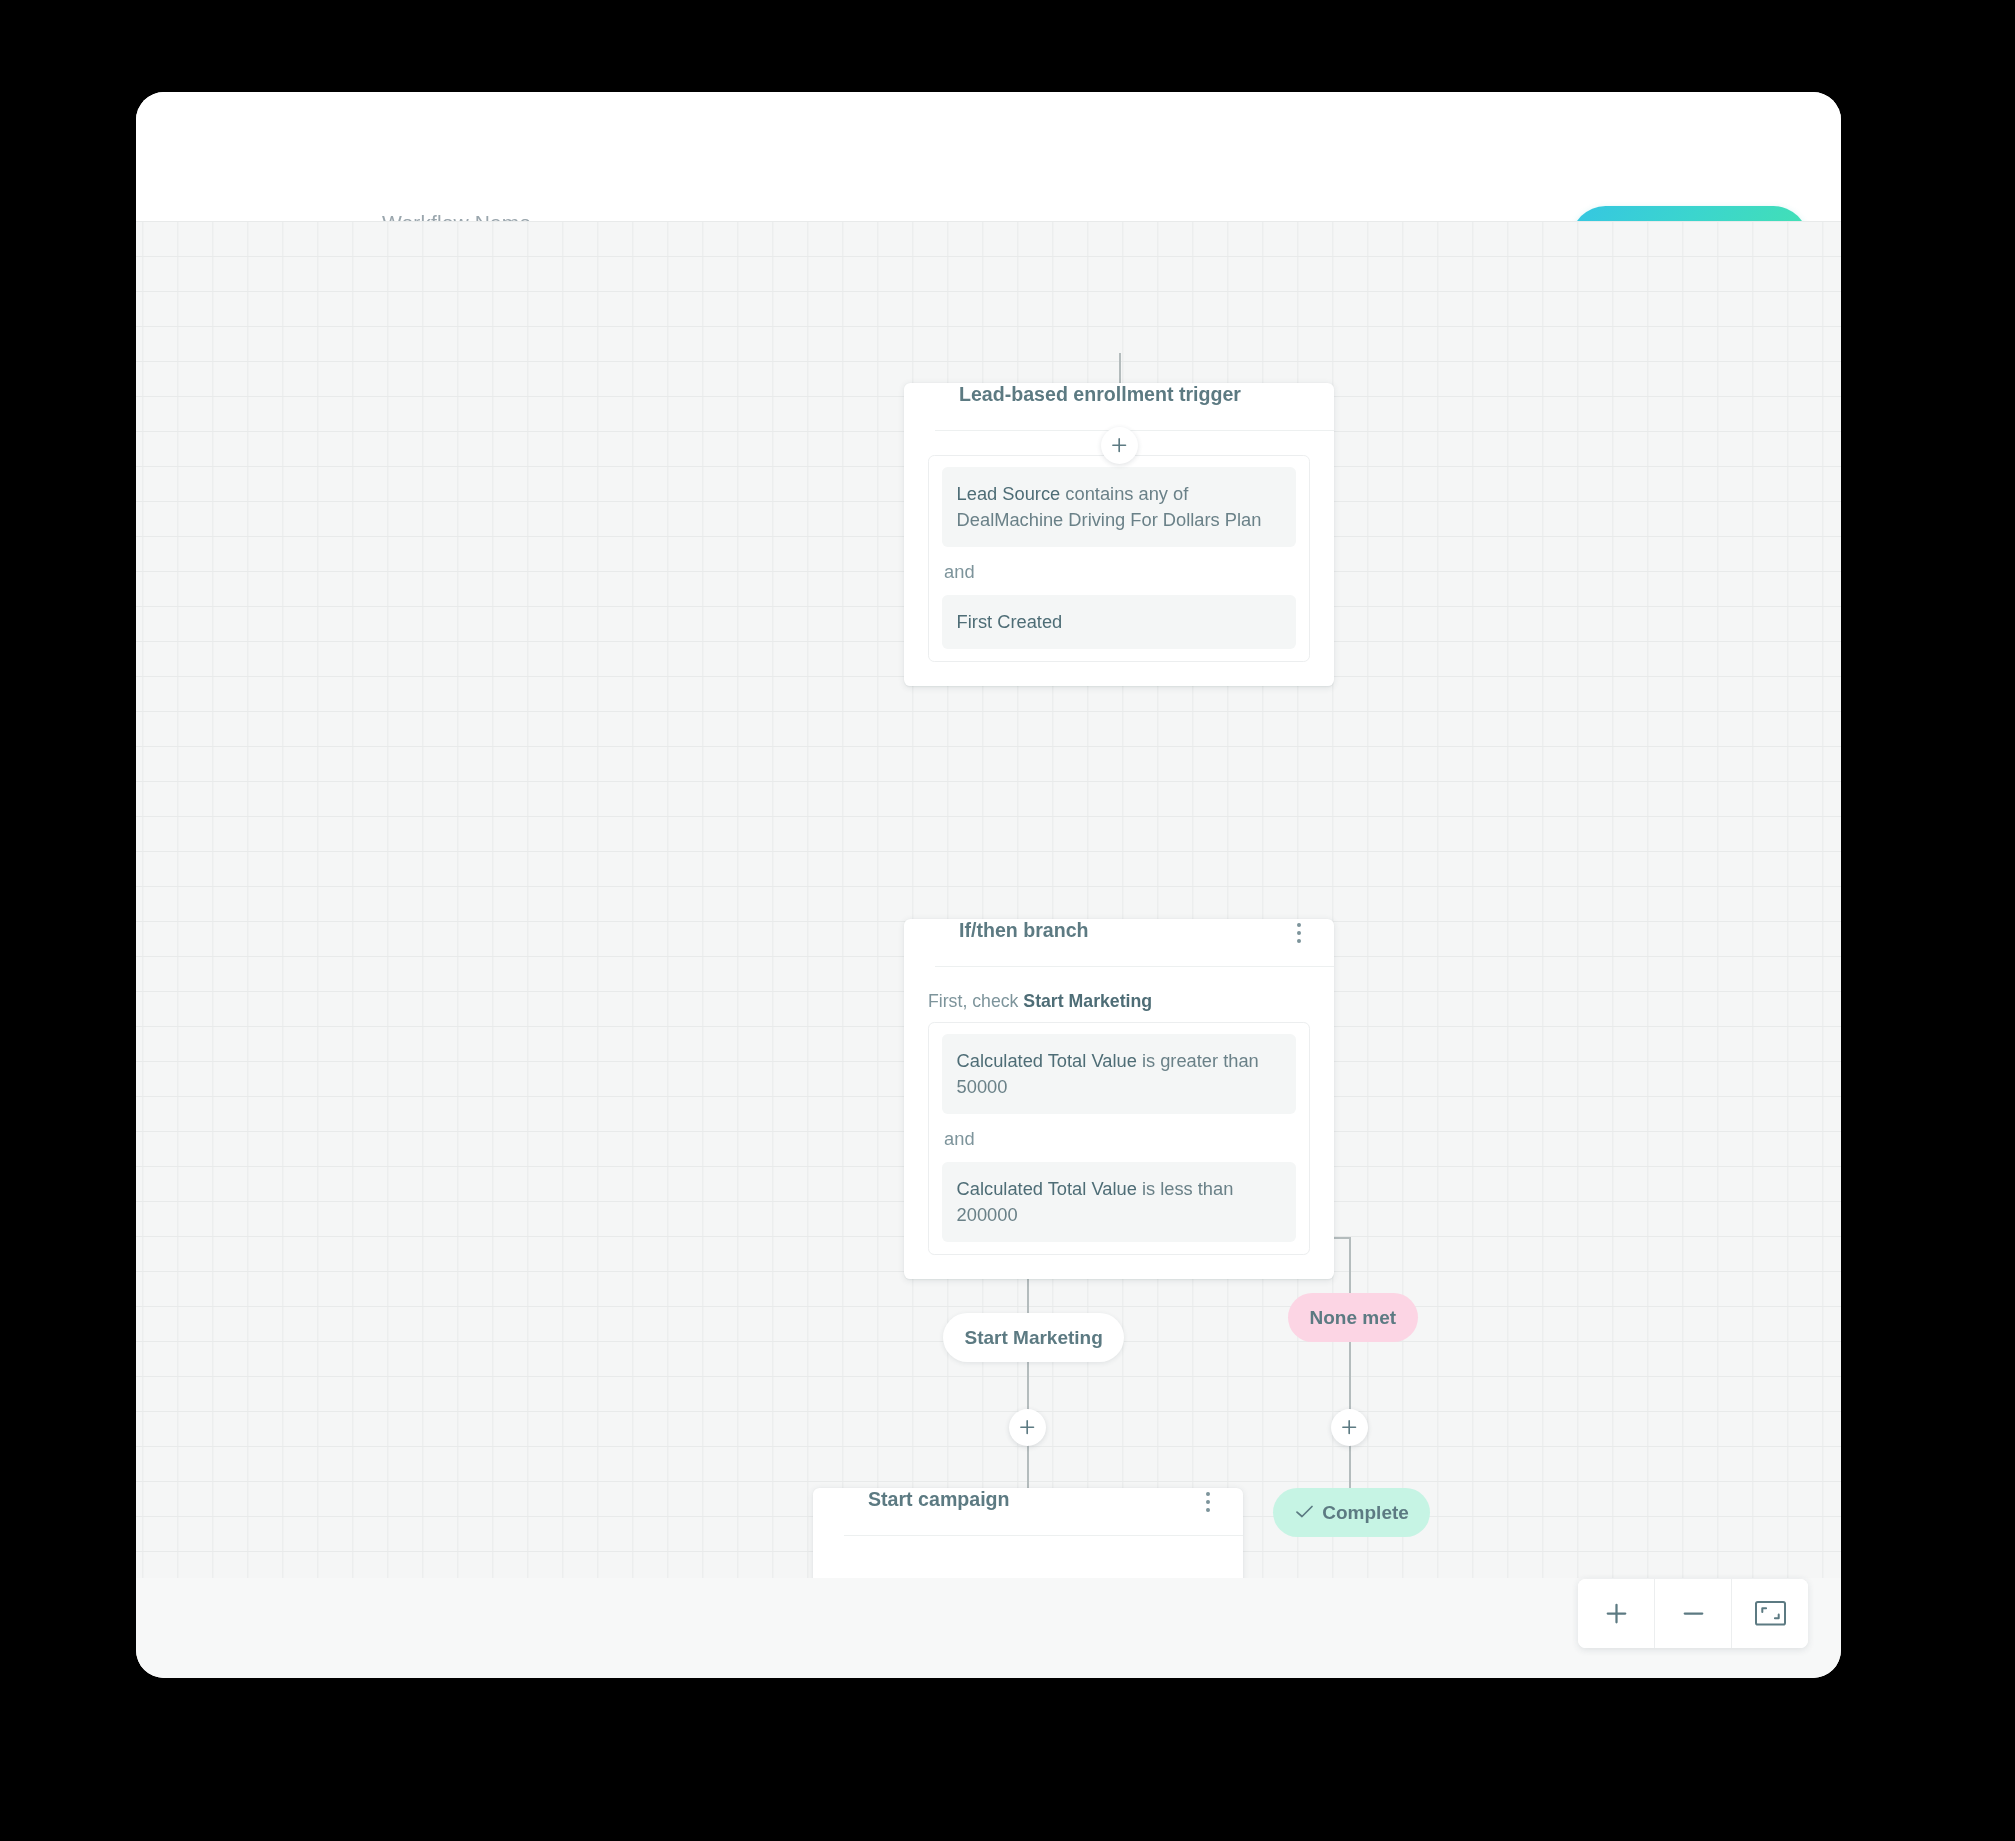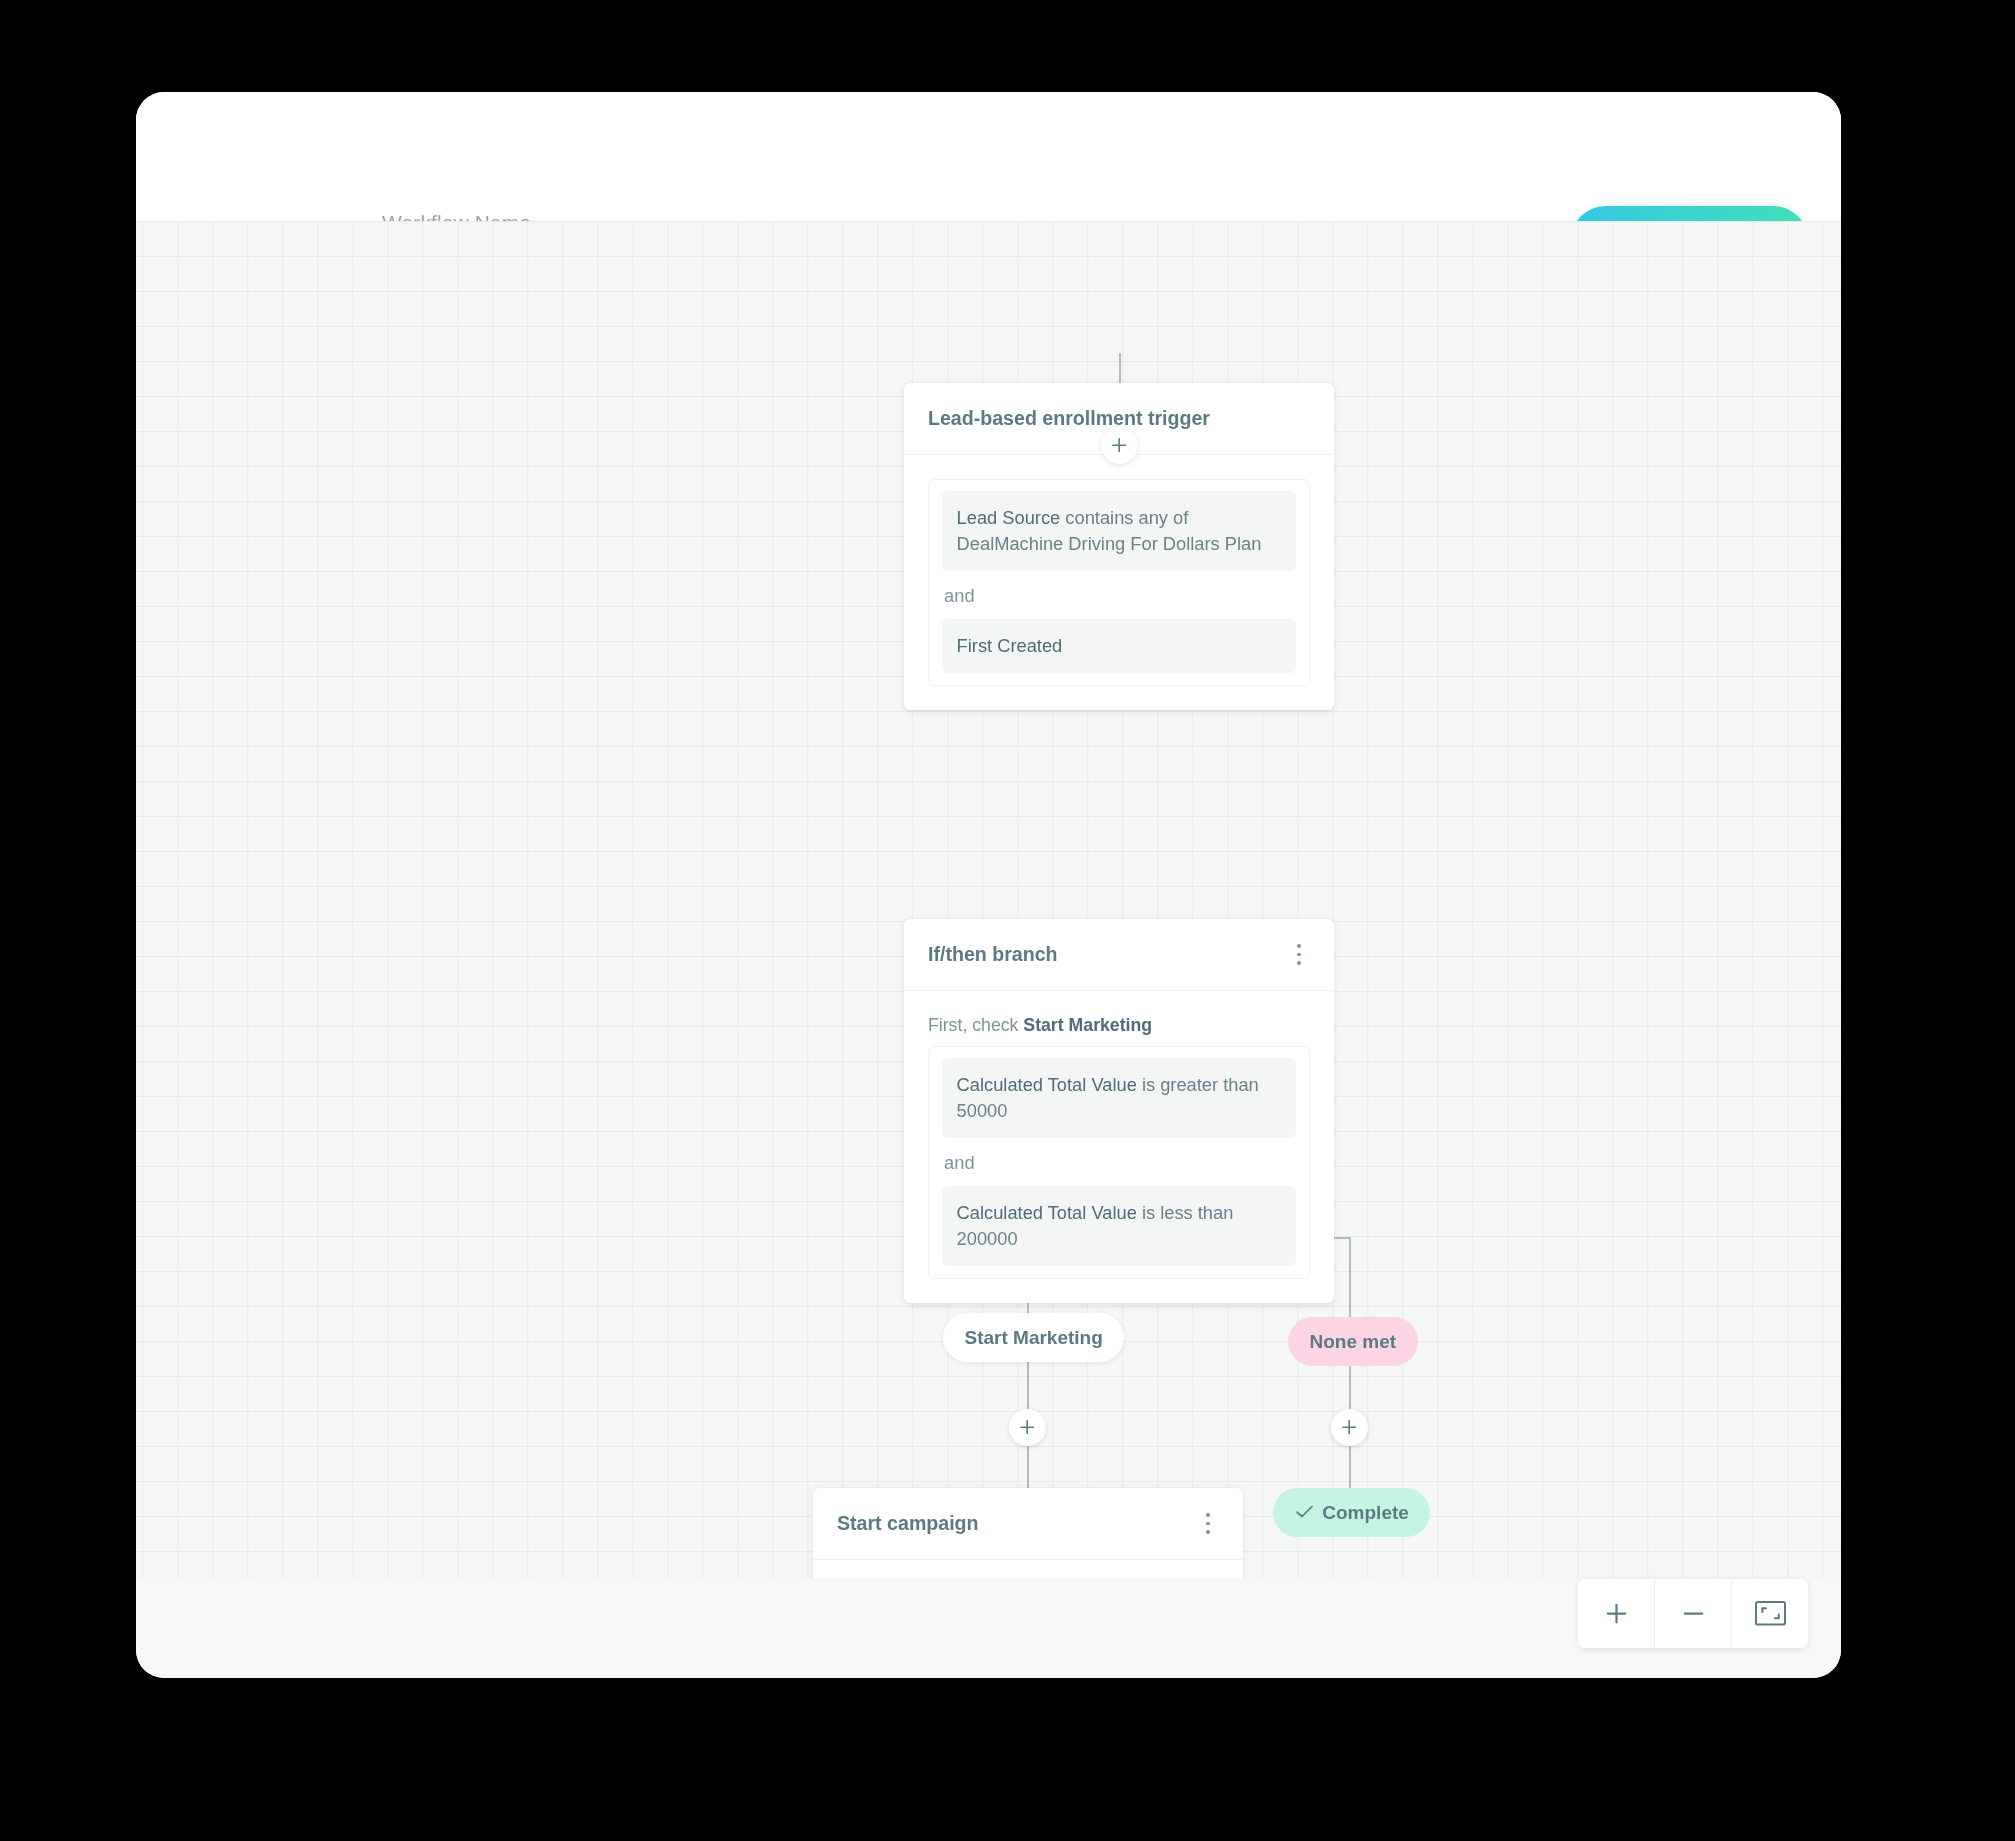--- a/index.html
+++ b/index.html
@@ -162,26 +162,26 @@
 
   
   .node-card {
     position: absolute;
     background: #ffffff;
     border-radius: 6.3px;
     box-shadow: 0 1.3px 6.3px rgba(40,60,70,0.10), 0 0.6px 1.3px rgba(40,60,70,0.06);
     overflow: hidden;
   }
   .node-head {
-    height: 72px;
-    display: flex;
-    align-items: center;
+    height: 48px;
+    display: flex;
     padding: 0 24px;
     border-bottom: 0.6px solid #edf0f0;
     box-sizing: border-box;
+    margin-left: 31px;
   }
   .node-head-title {
     font-size: 19.6px;
     font-weight: bold;
     color: #5c7a82;
     flex: 1;
     white-space: nowrap;
   }
   .kebab {
     width: 21.5px;
@@ -399,21 +399,21 @@
           <div class="cond-row">
             <b>Calculated Total Value</b><span> is less than 200000</span>
           </div>
         </div>
       </div>
     </div>
 
     <div class="pill pill-white" style="left:807px; top:1092px;">
       <span>Start Marketing</span>
     </div>
-    <div class="pill pill-pink" style="left:1152px; top:1096px;">
+    <div class="pill pill-pink" style="left:1152px; top:1072px;">
       <span>None met</span>
     </div>
 
     <div class="plus-node" style="left:873px; top:1188px;">
       <span>
         <svg width="16.4" height="16.4" viewBox="0 0 26 26">
           <path d="M13 3 V23 M3 13 H23" stroke="#5c7a82" stroke-width="2.6" stroke-linecap="round"></path>
         </svg>
       </span>
     </div>

